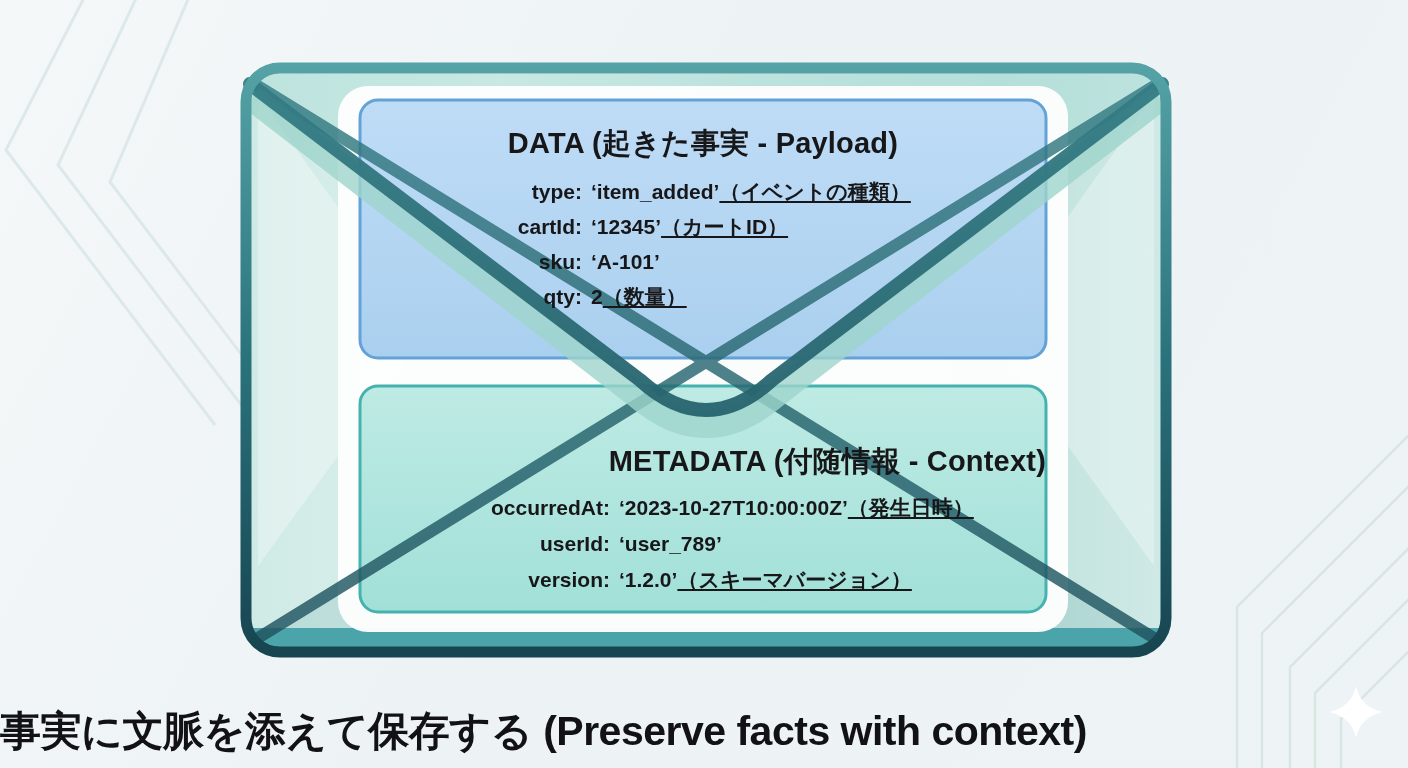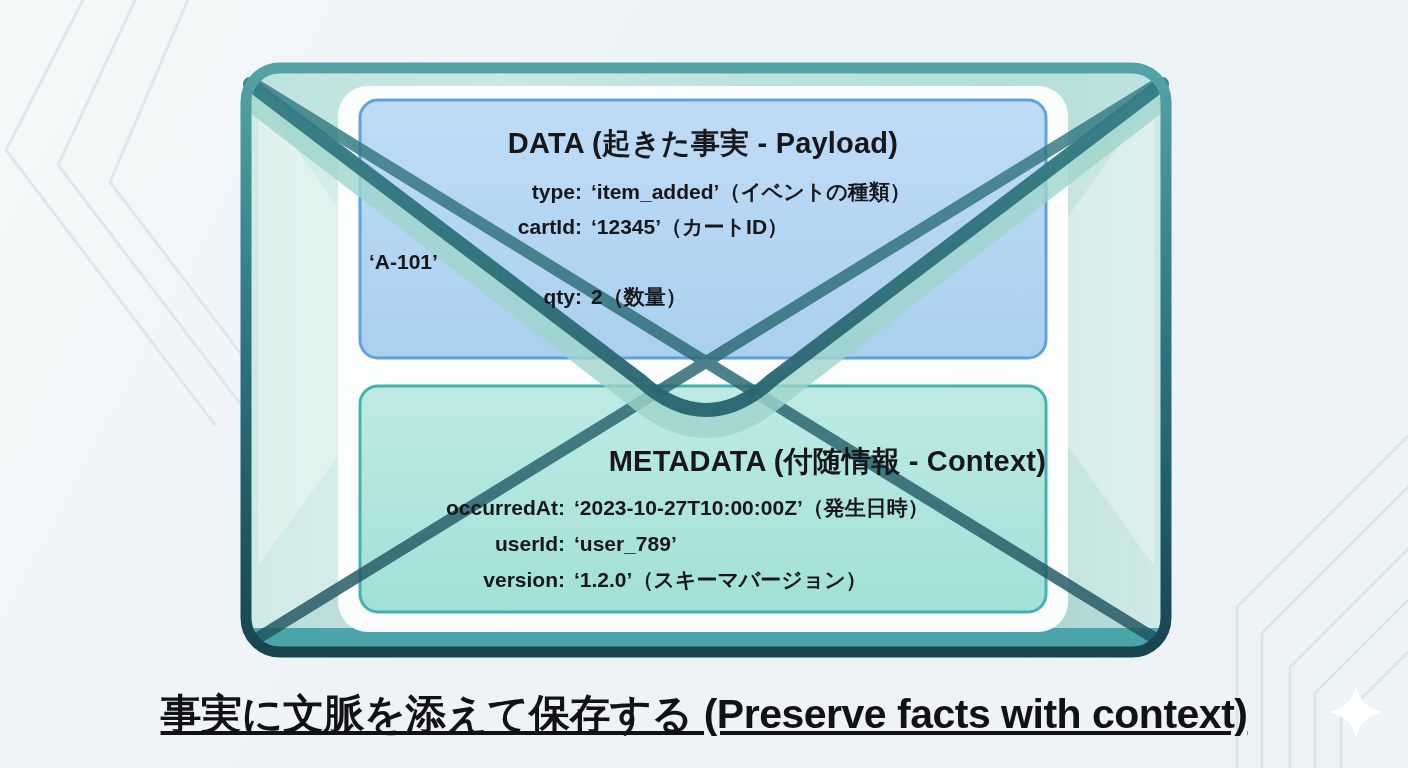--- a/index.html
+++ b/index.html
@@ -17,29 +17,29 @@
   .panel-title {
     left:360px; width:686px; text-align:center;
     font-size:29px; line-height:34px; letter-spacing:.2px;
   }
   #data-title { top:126px; }
   #meta-title { top:444px;text-align:right; }
   .rows { position:absolute; left:360px; width:686px; }
   #data-rows { top:174px; }
   #meta-rows { top:490px; }
   .row { display:flex; line-height:35px; font-size:21px; font-weight:700; color:#17171a; }
-  #meta-rows .row { line-height:36px; }
+  #meta-rows .row { line-height:36px;padding-left:45px; }
   .k { flex:0 0 222px; text-align:right; white-space:pre; }
   #meta-rows .k { flex:0 0 205px; }
   .v { margin-left:9px; white-space:pre; }
-  .n { white-space:pre; }
+  .n { white-space:pre;text-decoration:underline; }
   .caption {
-    left:0; top:688px; width:1408px; text-align:center;
+    left:0; top:705px; width:1408px; 
     font-size:41px; line-height:52px; font-weight:800;
-    letter-spacing:-0.5px; color:#121215;text-decoration:underline;
+    letter-spacing:-0.5px; color:#121215;
   }
 </style>
 </head>
 <body>
 
 <div class="stage">
 
   <svg class="art" width="1408" height="768" viewBox="0 0 1408 768">
     <defs>
       <linearGradient id="borderGrad" gradientUnits="userSpaceOnUse" x1="0" y1="64" x2="0" y2="660">
@@ -121,20 +121,21 @@
       <span class="k">type:</span>
       <span class="v">‘item_added’</span>
       <span class="n">（イベントの種類）</span>
     </div>
     <div class="row">
       <span class="k">cartId:</span>
       <span class="v">‘12345’</span>
       <span class="n">（カートID）</span>
     </div>
     <div class="row">
+      <span class="k">sku:</span>
       <span class="v">‘A-101’</span>
     </div>
     <div class="row">
       <span class="k">qty:</span>
       <span class="v">2</span>
       <span class="n">（数量）</span>
     </div>
   </div>
 
   <div class="txt panel-title" id="meta-title">METADATA (付随情報 - Context)</div>

